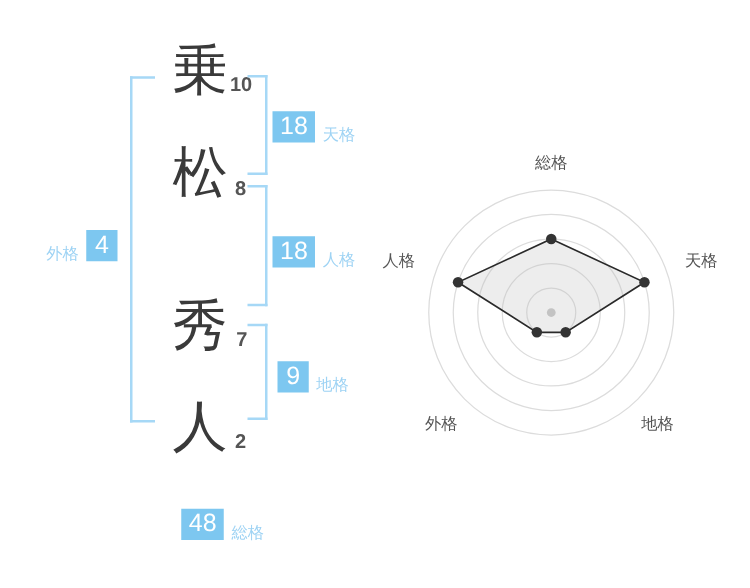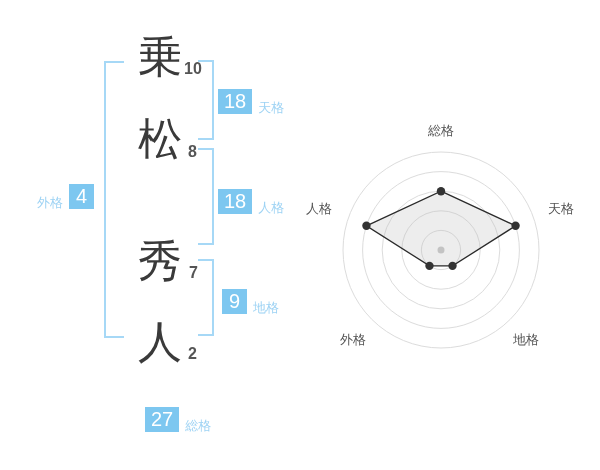--- a/index.html
+++ b/index.html
@@ -71,21 +71,21 @@
   </div>
   <div class="kaku-row" style="left:222px;top:288px">
     <span class="kaku-badge">9</span>
     <span class="kaku-label">地格</span>
   </div>
   <div class="kaku-row" style="left:37px;top:183px">
     <span class="kaku-label">外格</span>
     <span class="kaku-badge">4</span>
   </div>
   <div class="kaku-row" style="left:145px;top:406px">
-    <span class="kaku-badge">27</span>
+    <span class="kaku-badge">48</span>
     <span class="kaku-label">総格</span>
   </div>
 
   <svg id="radar-chart" width="280" height="260" viewBox="0 0 280 260">
       <circle cx="140" cy="145" r="19.6" fill="none" stroke="#dcdcdc" stroke-width="1"></circle>
       <circle cx="140" cy="145" r="39.2" fill="none" stroke="#dcdcdc" stroke-width="1"></circle>
       <circle cx="140" cy="145" r="58.8" fill="none" stroke="#dcdcdc" stroke-width="1"></circle>
       <circle cx="140" cy="145" r="78.4" fill="none" stroke="#dcdcdc" stroke-width="1"></circle>
       <circle cx="140" cy="145" r="98" fill="none" stroke="#dcdcdc" stroke-width="1"></circle>
       <polygon points="140.0,86.2 214.6,120.8 151.5,160.9 128.5,160.9 65.4,120.8" fill="rgba(190,190,190,0.28)" stroke="#2a2a2a" stroke-width="1.3"></polygon>

